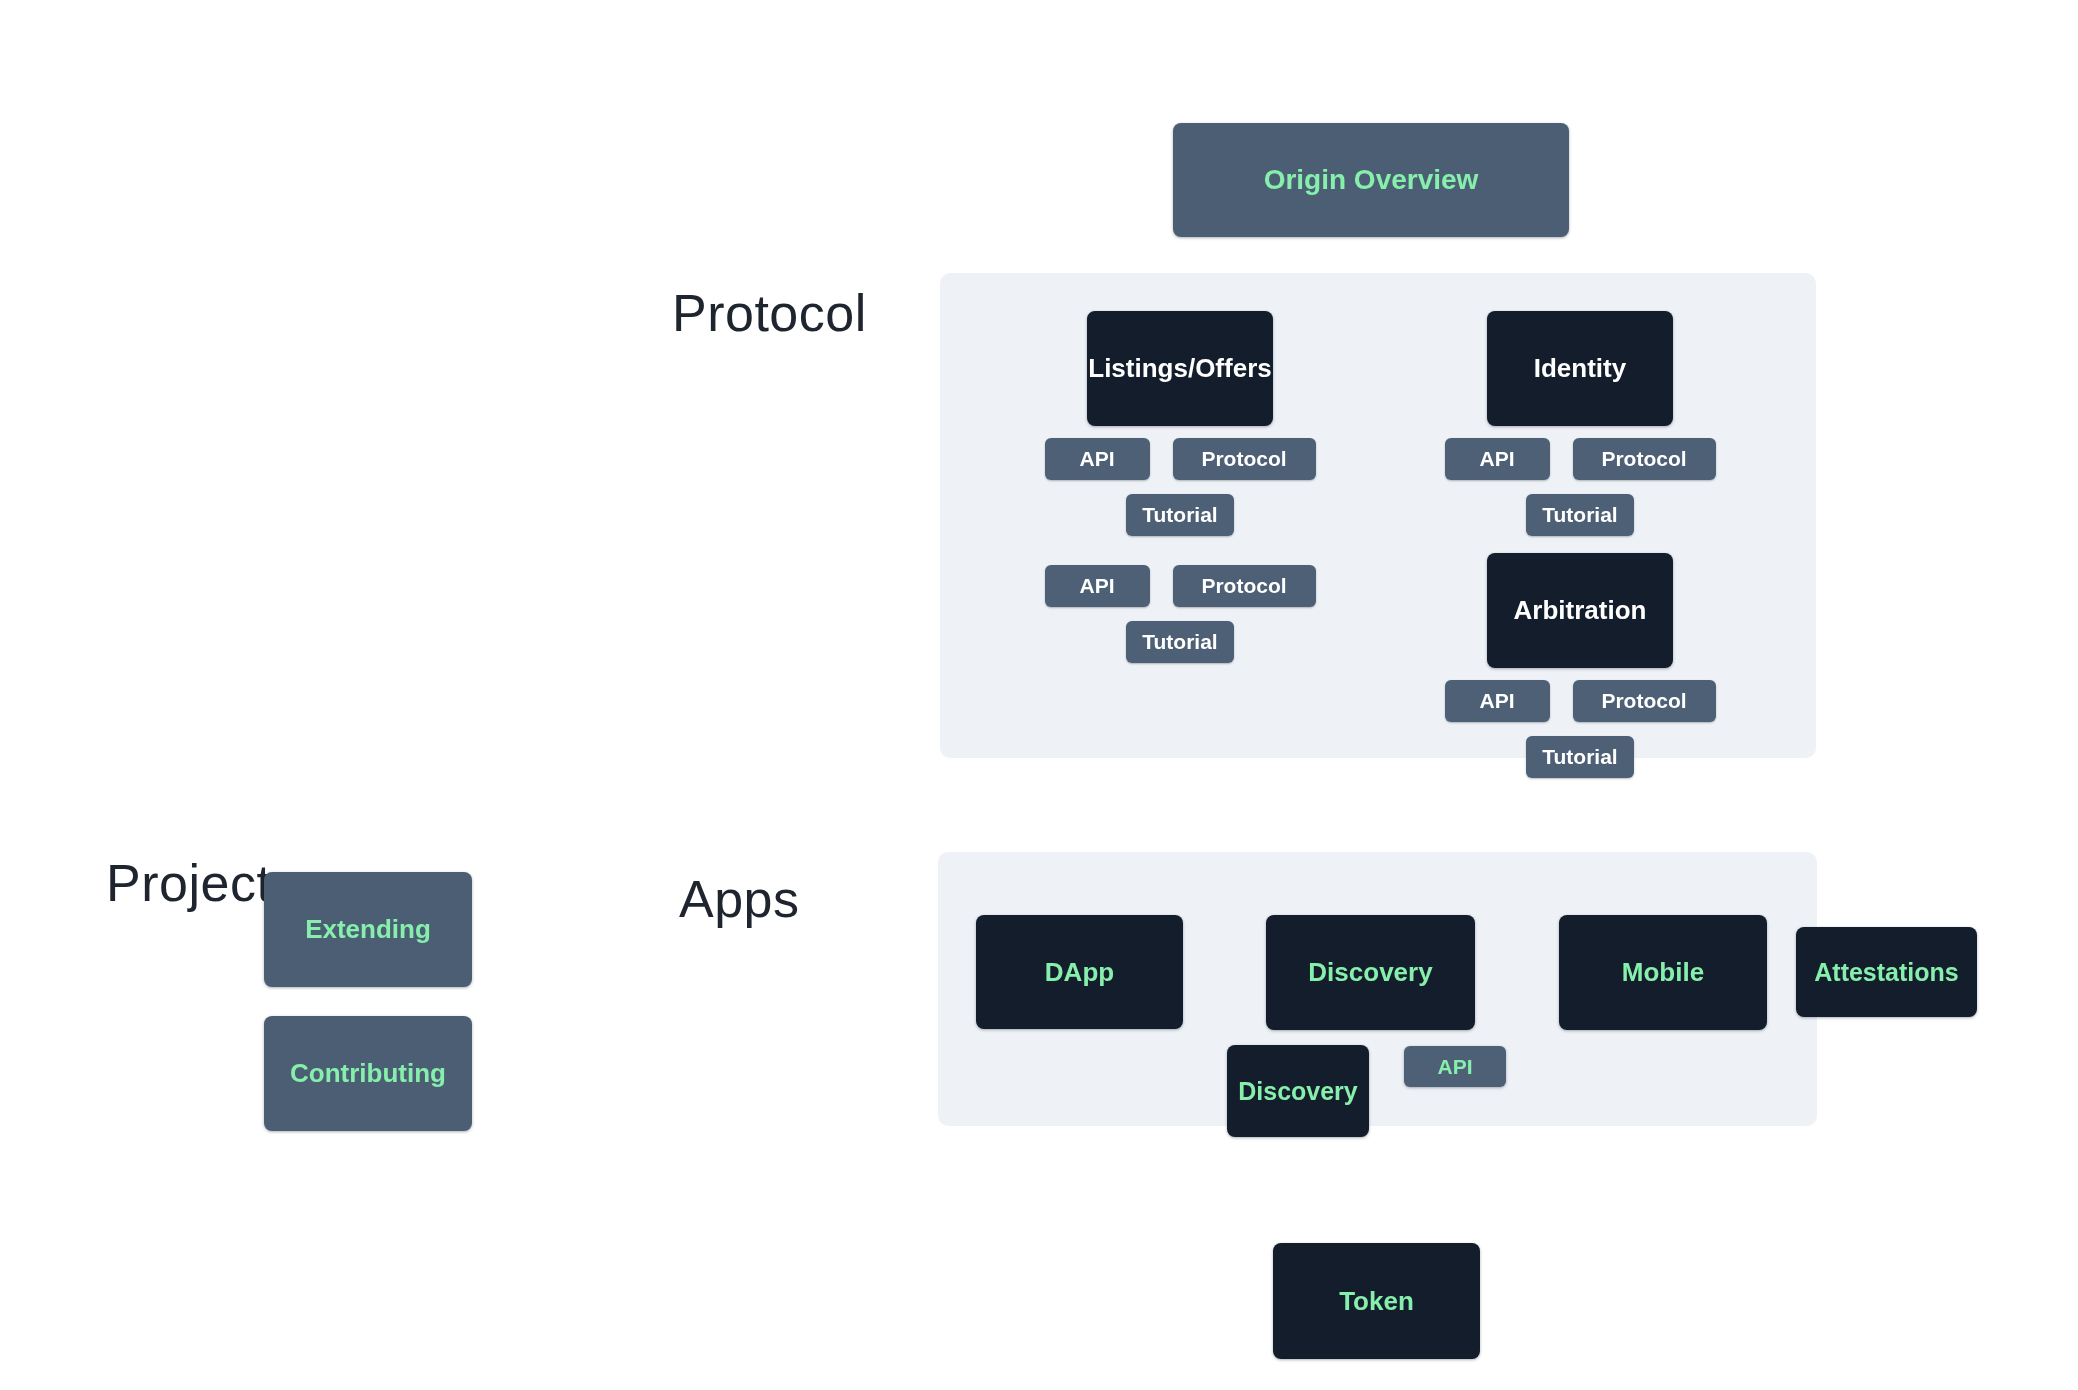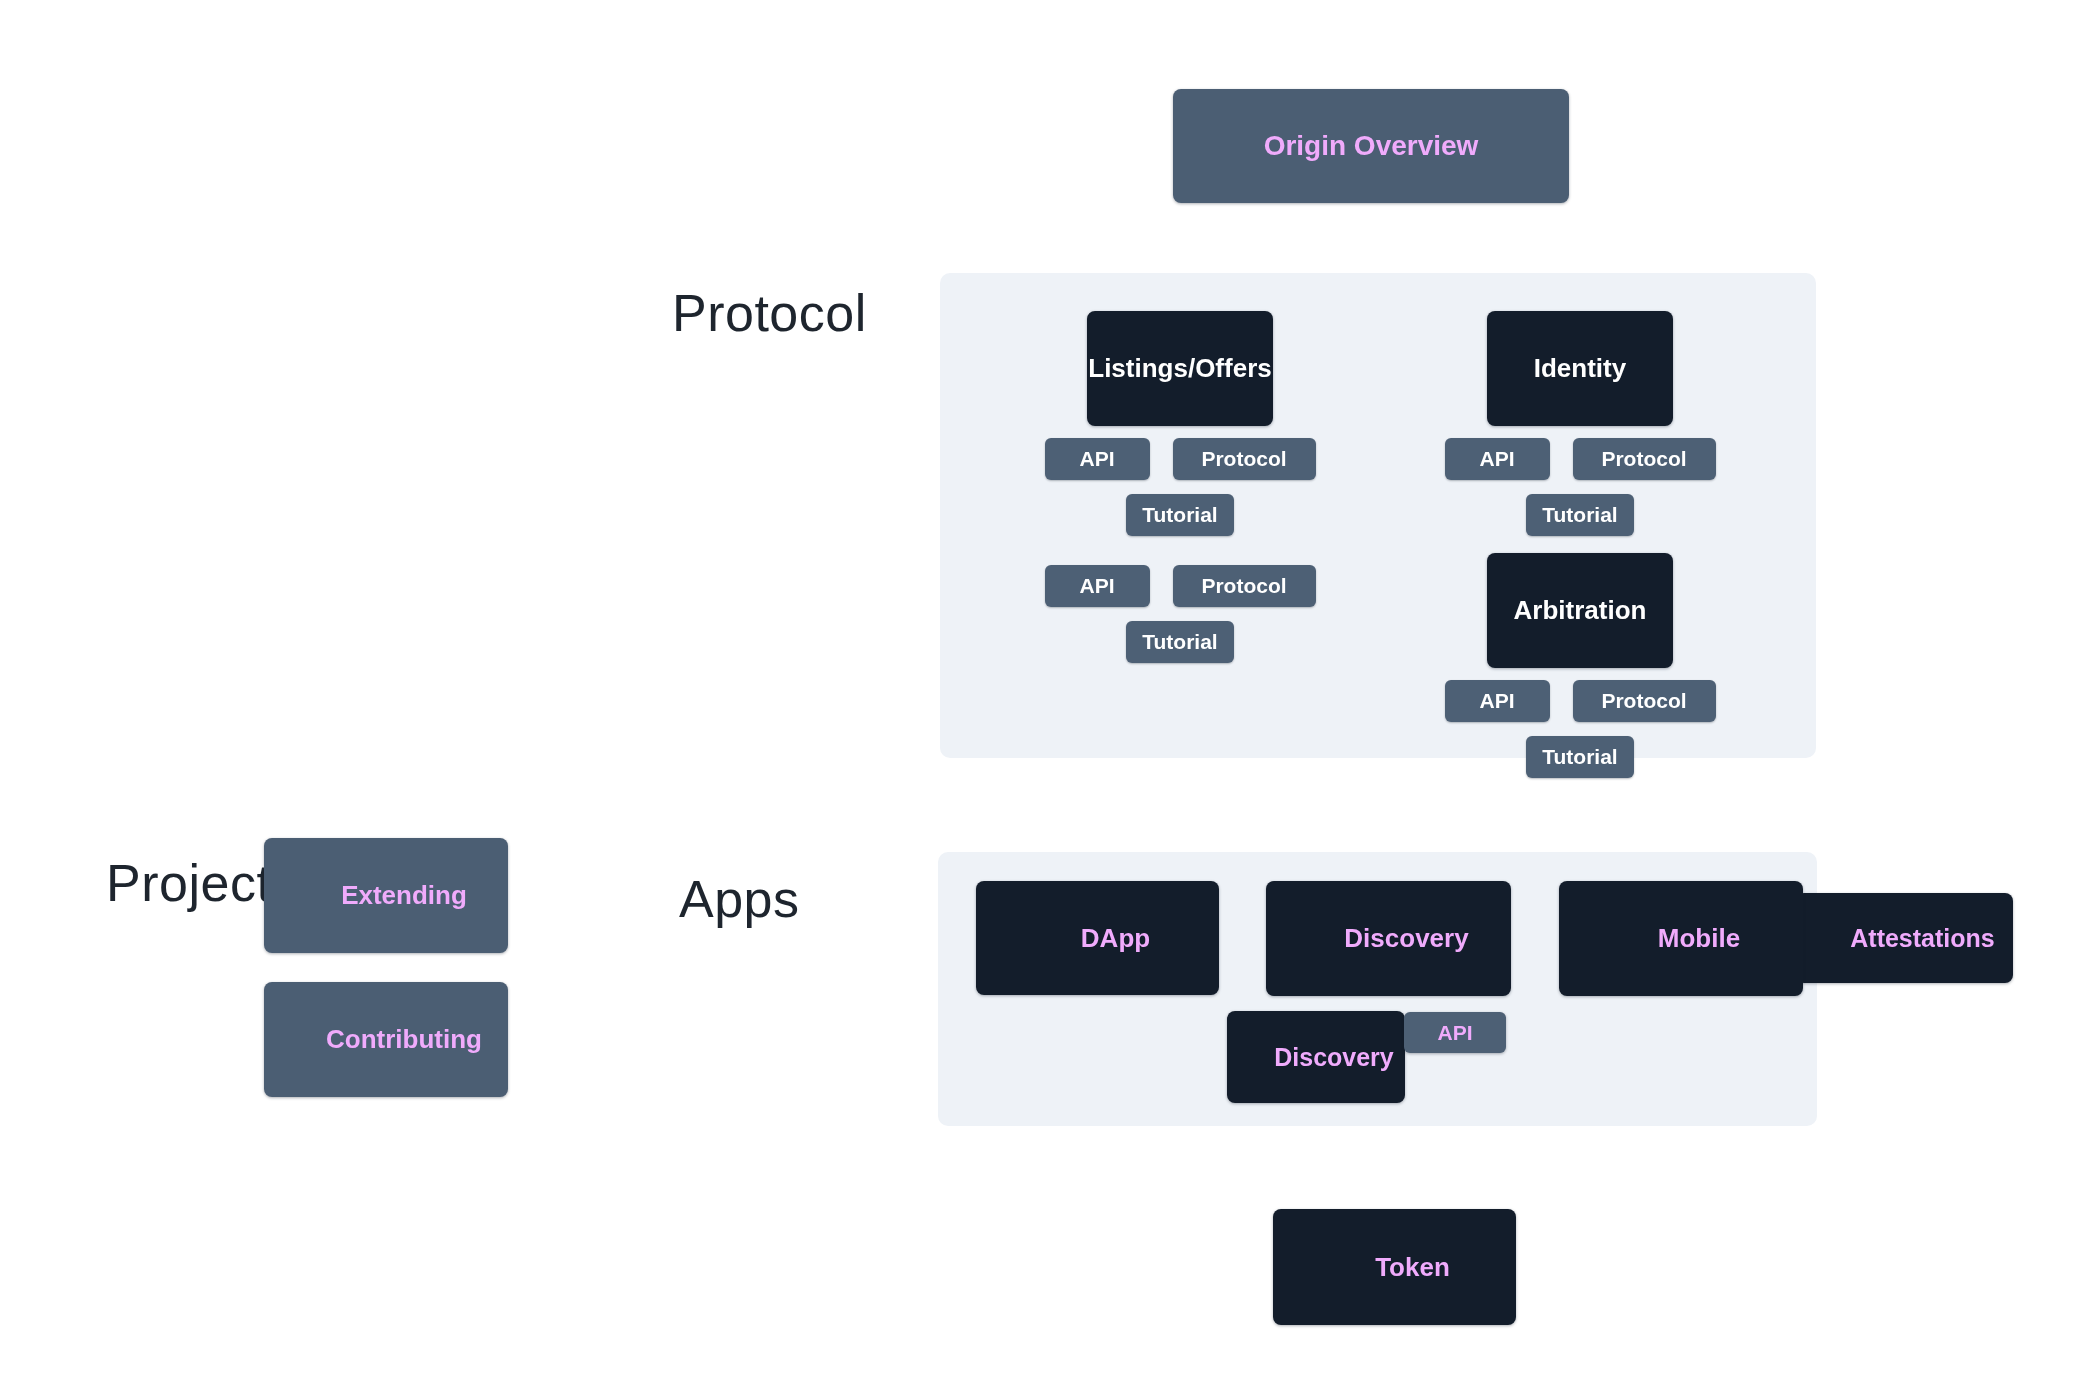--- a/index.html
+++ b/index.html
@@ -23,31 +23,32 @@
     color: #1e252e;
     line-height: 1.0;
     letter-spacing: 0.5px;
     white-space: nowrap;
   }
   .box {
     position: absolute;
     display: flex;
     align-items: center;
     justify-content: center;
-    color: #f0abfc;
+    color: #86efac;
     font-weight: bold;
     border-radius: 8px;
     box-shadow: 0 1px 3px rgba(20,30,44,0.35);
     cursor: pointer;
     text-align: center;
     white-space: nowrap;
+    margin-top: 34px;
   }
   .dark  { background: #131d2b; }
   .slate { background: #4b5e73; }
-  .big   { font-size: 26px; padding-left: 36px; }
+  .big   { font-size: 26px; }
   .overview-box { font-size: 28px; }
   
   .module {
     position: absolute;
     width: 272px;
     display: flex;
     flex-direction: column;
     align-items: center;
   }
   .module-box {

